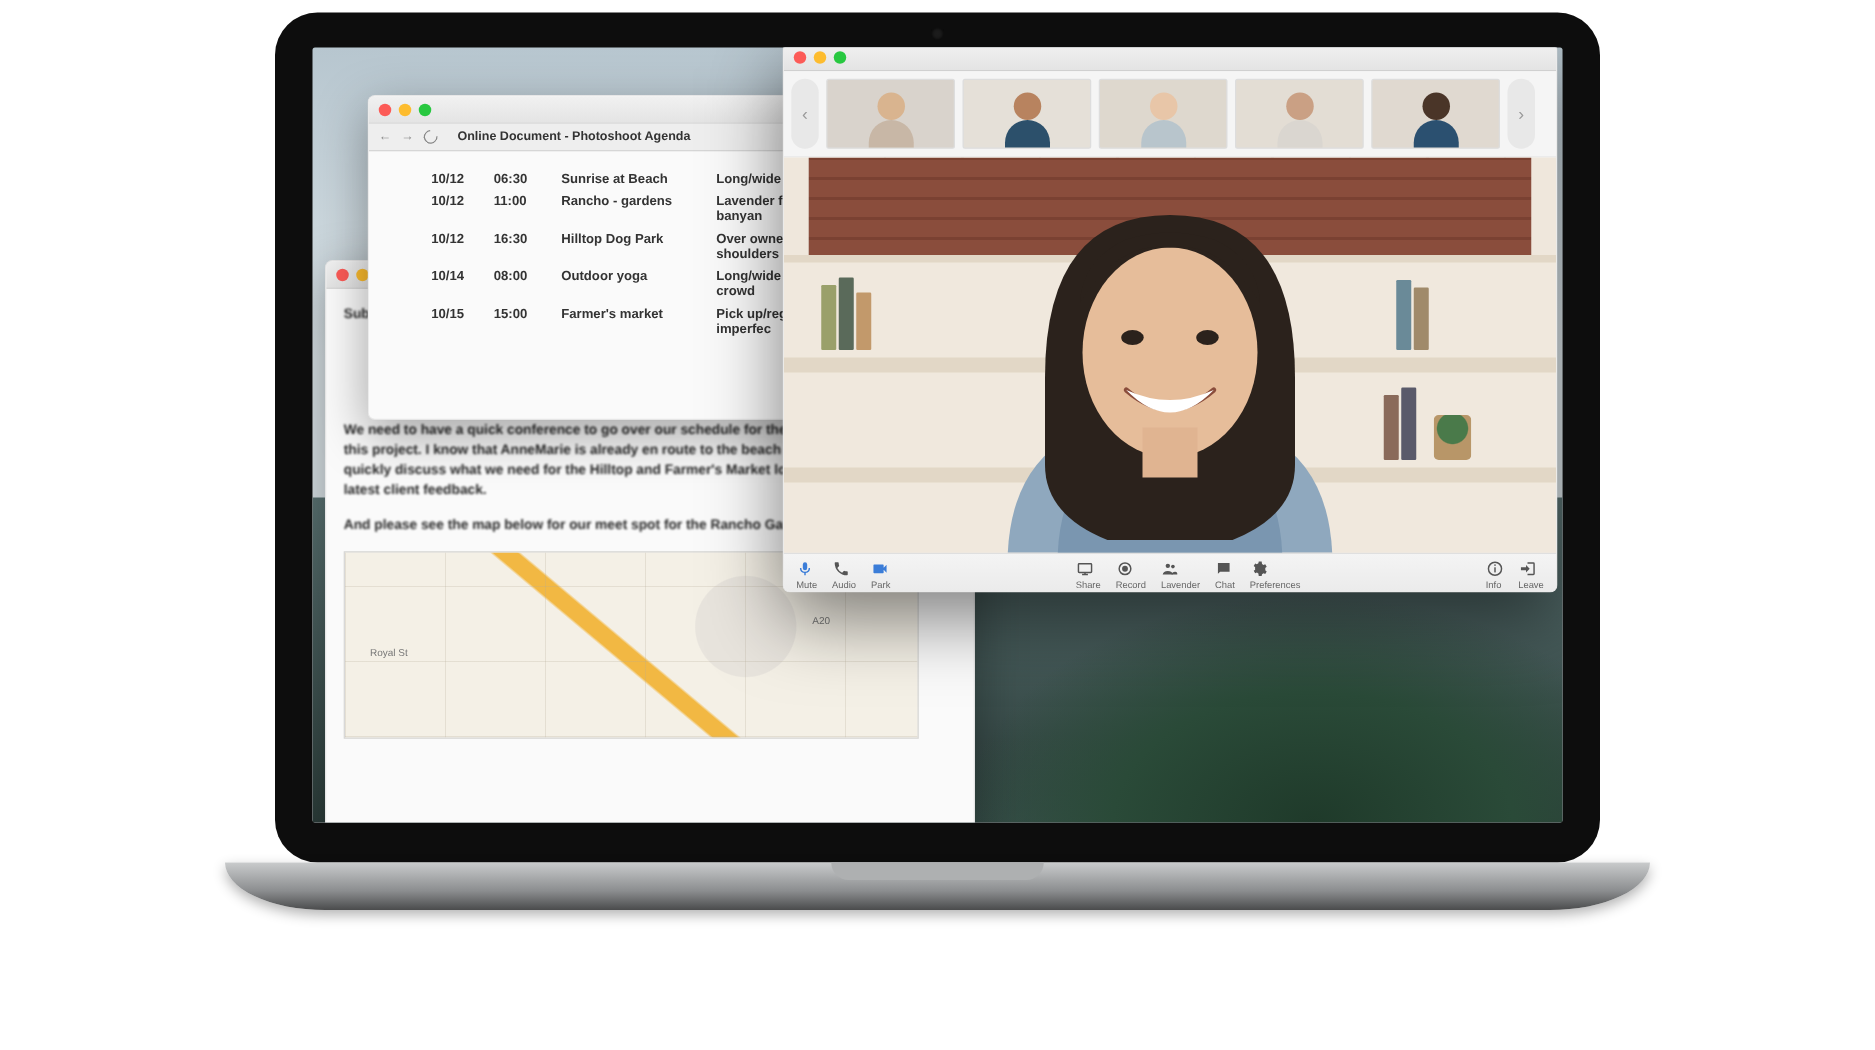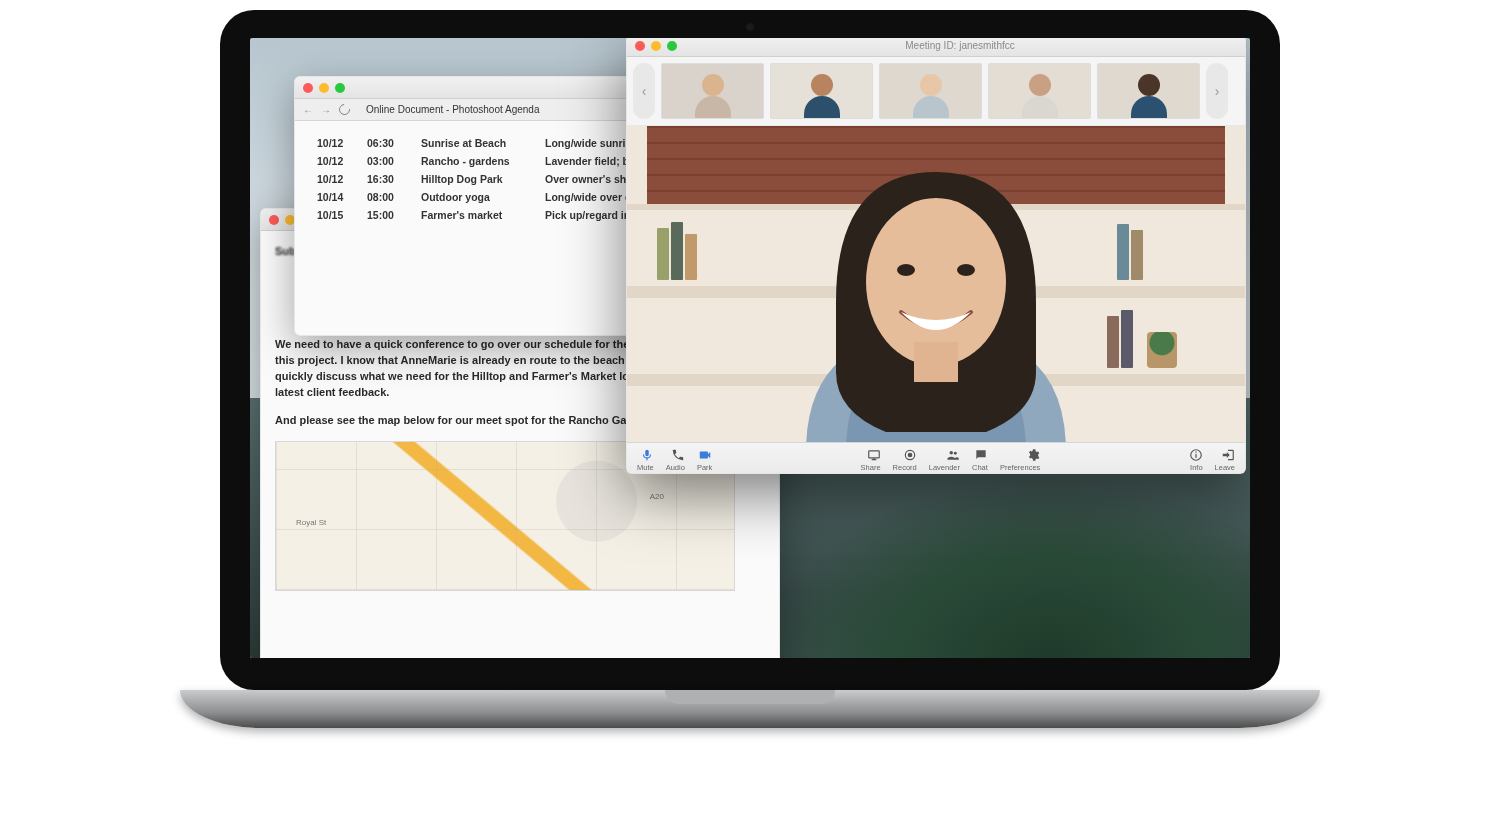--- a/index.html
+++ b/index.html
@@ -128,25 +128,25 @@
 .doc-toolbar {
   height: 22px;
   background: #eee;
   border-bottom: 1px solid #d6d6d6;
   display: flex; align-items:center; gap:8px;
   padding: 0 8px;
   font-size: 10px; color:#555;
 }
 .nav-arrow { color:#888; cursor:default; user-select:none;}
 .refresh-ic { width:11px;height:11px;border:1.3px solid #888;border-radius:50%;border-top-color:transparent; transform:rotate(40deg);}
-.doc-tab { margin-left: 8px; font-weight:400; color:#333;}
+.doc-tab { margin-left: 8px; font-weight:700; color:#333;}
 .doc-body { padding: 16px 22px; }
 .doc-title { font-size: 19px; font-weight: 600; margin-bottom: 14px; color:#222;}
 .agenda-row { display:flex; gap:14px; font-size:10.5px; font-weight:600; color:#333; margin-bottom:6px; filter: blur(.5px);}
-.agenda-row span:nth-child(1){width:36px;}
+.agenda-row span:nth-child(1){width:36px;margin-left:28px;}
 .agenda-row span:nth-child(2){width:40px;}
 .agenda-row span:nth-child(3){width:110px;}
 .agenda-row span:nth-child(4){flex:1;}
 
 
 .vid-win {
   left: 376px; top: -4px;
   width: 620px; height: 440px;
   box-shadow: 0 20px 60px rgba(0,0,0,.5);
 }
@@ -218,21 +218,21 @@
 
 .vid-bar {
   height: 34px;
   background: linear-gradient(#f4f4f4,#eaeaea);
   border-top:1px solid #d6d6d6;
   display:flex; align-items:center;
   padding: 0 10px;
   font-size: 8px; color:#555;
 }
 .tb-group { display:flex; gap:12px; }
-.tb-item { display:flex; flex-direction:column; align-items:flex-end; gap:1px; cursor:pointer;}
+.tb-item { display:flex; flex-direction:column; align-items:flex-start; gap:1px; cursor:pointer;}
 .tb-item .ic{ width:14px;height:14px; display:flex;align-items:center;justify-content:center;}
 .tb-item .lbl{font-size:7.5px;color:#666;}
 .spacer{flex:1;}
 .ic svg{width:14px;height:14px;}
 
 </style>
 </head>
 <body>
 
 <div class="laptop">
@@ -281,21 +281,21 @@
         <div class="doc-body">
           <div id="agenda-rows">
               <div class="agenda-row">
                 <span>10/12</span>
                 <span>06:30</span>
                 <span>Sunrise at Beach</span>
                 <span>Long/wide sunrise;</span>
               </div>
               <div class="agenda-row">
                 <span>10/12</span>
-                <span>03:00</span>
+                <span>11:00</span>
                 <span>Rancho - gardens</span>
                 <span>Lavender field; banyan</span>
               </div>
               <div class="agenda-row">
                 <span>10/12</span>
                 <span>16:30</span>
                 <span>Hilltop Dog Park</span>
                 <span>Over owner's shoulders</span>
               </div>
               <div class="agenda-row">
@@ -314,21 +314,20 @@
         </div>
       </div>
 
       <div class="window vid-win">
         <div class="titlebar">
           <div class="traffic">
             <span class="dot r"></span>
             <span class="dot y"></span>
             <span class="dot g"></span>
           </div>
-          <div class="vid-title">Meeting ID: janesmithfcc</div>
         </div>
 
         <div class="thumbs-row">
           <div class="scroll-pill">‹</div>
           <div class="thumb t1">
               <div class="head"></div>
               <div class="body"></div>
             </div>
           <div class="thumb t2">
               <div class="head"></div>

